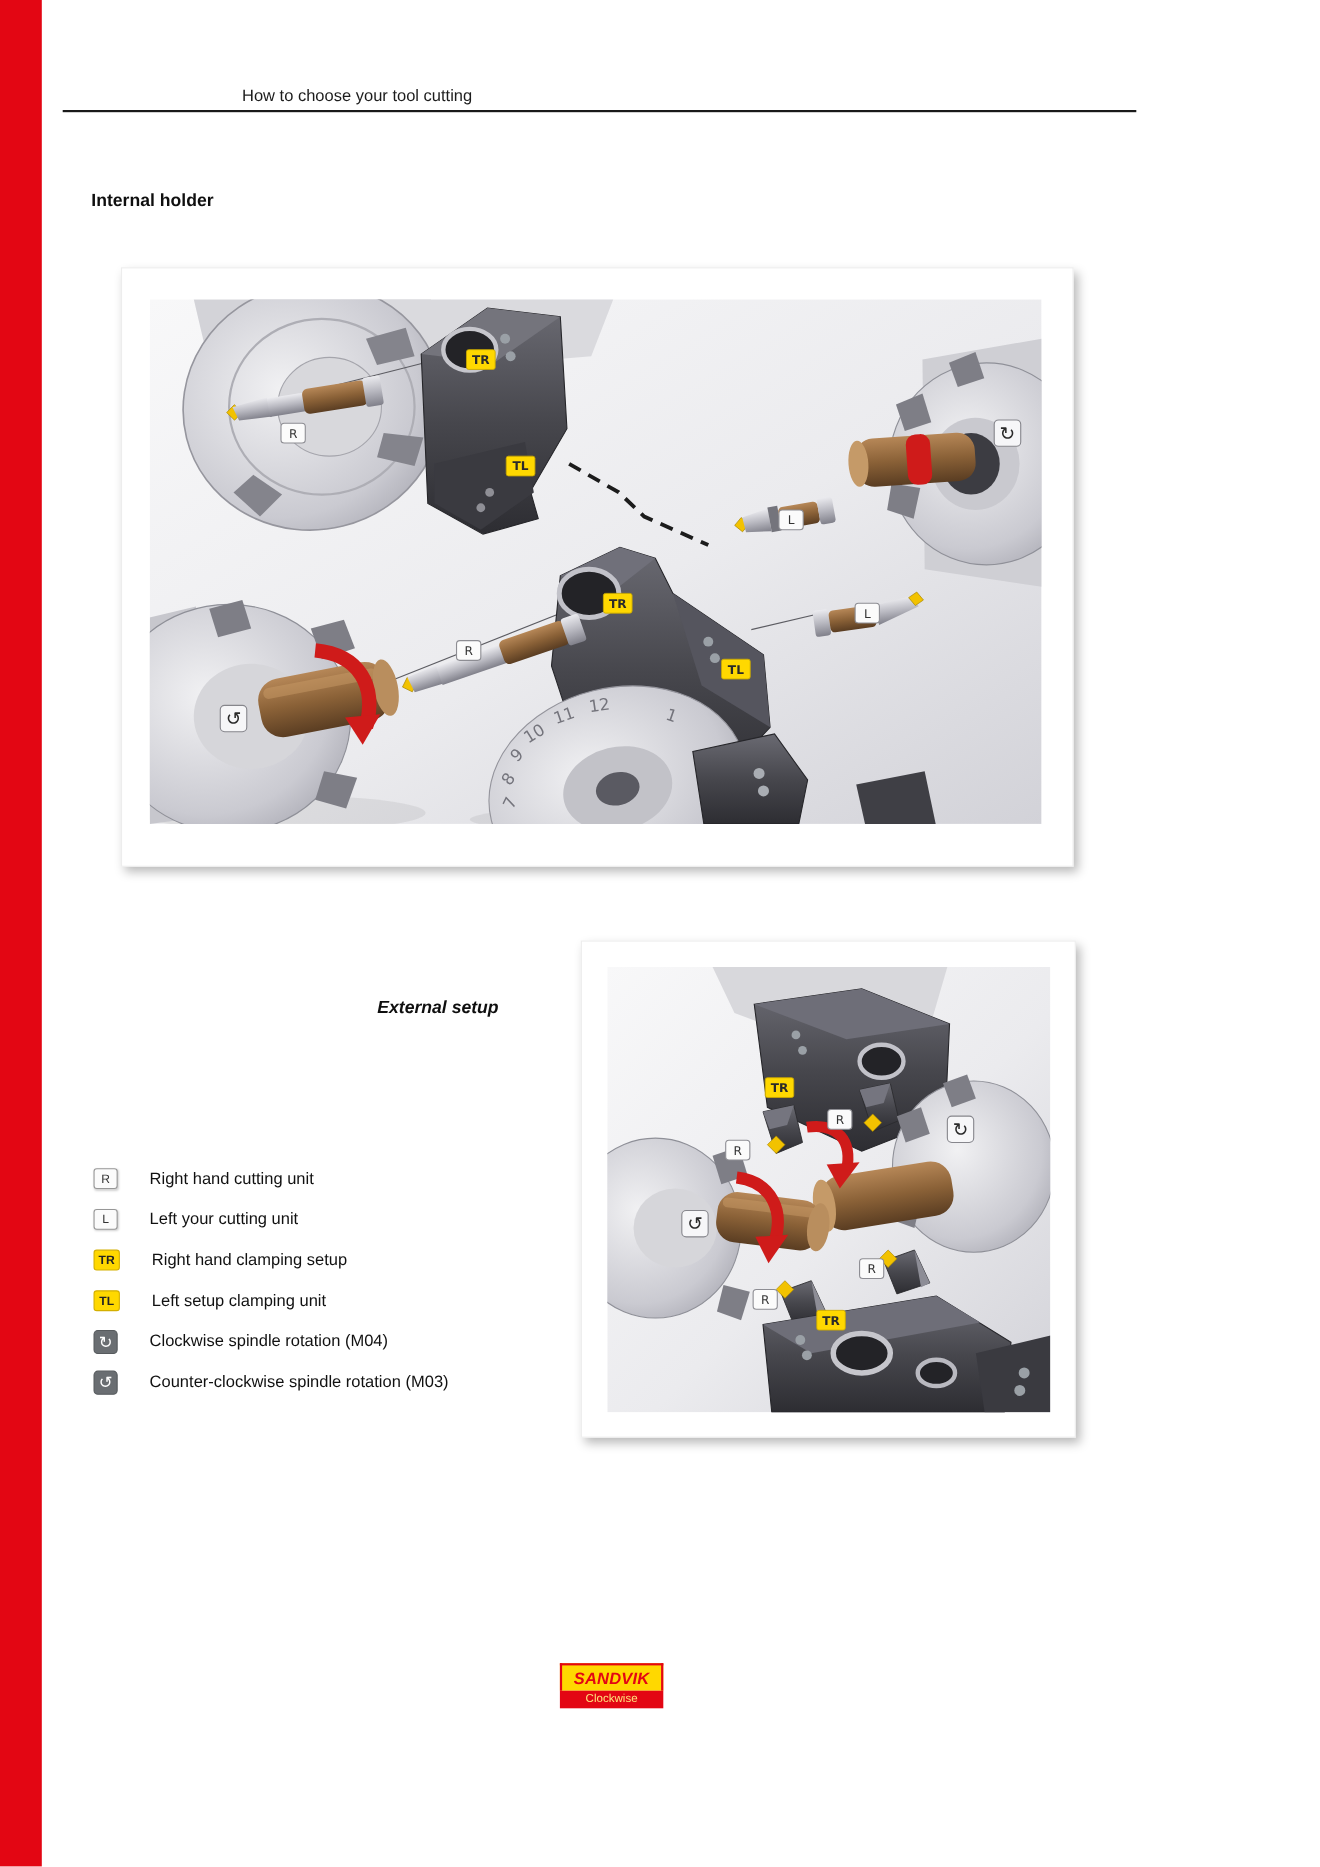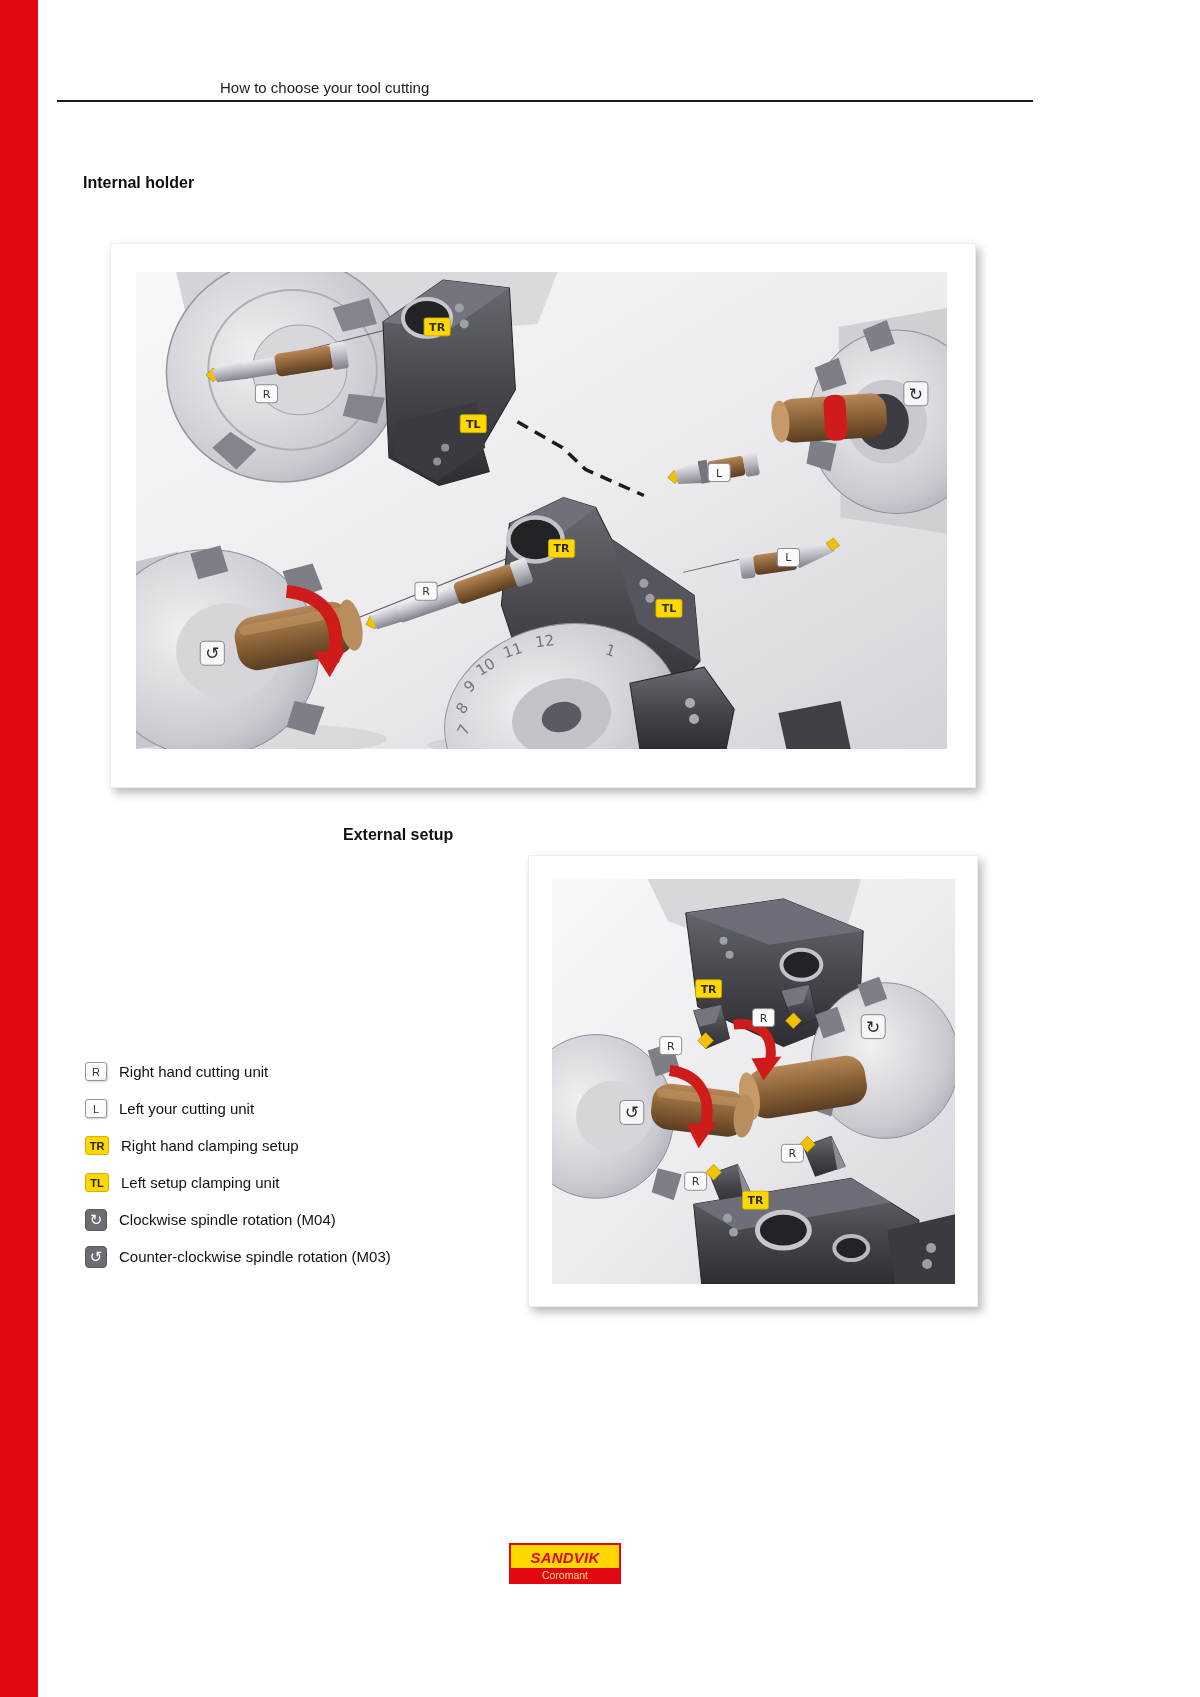--- a/index.html
+++ b/index.html
@@ -23,21 +23,21 @@
   }
   .header-rule {
     position: absolute; left: 57px; top: 100px;
     width: 976px; height: 2px; background: #1a1a1a;
   }
   .section-heading {
     position: absolute;
     font-size: 16px; font-weight: bold; color: #0f0f0f;
   }
   .h-internal { left: 83px; top: 174px; }
-  .h-external { left: 343px; top: 826px; }
+  .h-external { left: 343px; top: 908px; font-style: italic; }
   .fig {
     position: absolute;
     background: #ffffff;
     border: 1px solid #ededed;
     box-shadow: 4px 5px 9px rgba(0,0,0,0.28);
   }
   .fig-internal { left: 110px; top: 243px; width: 866px; height: 545px; }
   .fig-external { left: 528px; top: 855px; width: 450px; height: 452px; }
   .fig-inner { position: absolute; overflow: hidden; }
   .fig-internal .fig-inner { left: 25px; top: 28px; right: 28px; bottom: 38px; }
@@ -58,23 +58,23 @@
     min-width: 22px;
   }
   .badge-yellow {
     background: #ffd800; border: 1px solid #d4af00; color: #222; font-weight: bold;
   }
   .badge-icon {
     background: #6a6e72; border: 1px solid #565a5d; color: #ffffff;
     width: 22px; min-width: 22px; height: 22px; border-radius: 4px;
     font-size: 15px; font-family: "DejaVu Sans", sans-serif;
   }
-  .legend-label { margin-left: 12px; font-size: 15px; color: #111; }
-
-  .logo { position: absolute; left: 509px; top: 1543px; width: 112px; }
+  .legend-label { margin-left: 29px; font-size: 15px; color: #111; }
+
+  .logo { position: absolute; left: 509px; top: 1512px; width: 94px; }
   .logo-top {
     background: #ffd800; color: #e30613;
     border: 2px solid #e30613; border-bottom: none;
     font-weight: bold; font-style: italic;
     font-size: 15px; letter-spacing: 0.2px;
     text-align: center; padding: 4px 2px 2px;
   }
   .logo-bottom {
     background: #e30613; color: #ffe27a;
     font-size: 10.5px; text-align: center; padding: 1px 0 3px;
@@ -463,16 +463,16 @@
       <span class="legend-label">Clockwise spindle rotation (M04)</span>
     </div>
     <div class="legend-row">
       <span class="badge badge-icon">↺</span>
       <span class="legend-label">Counter-clockwise spindle rotation (M03)</span>
     </div>
   </div>
 
   <div class="logo">
     <div class="logo-top">SANDVIK</div>
-    <div class="logo-bottom">Coromant</div>
+    <div class="logo-bottom">Clockwise</div>
   </div>
 
 </div>
 
 </body></html>

